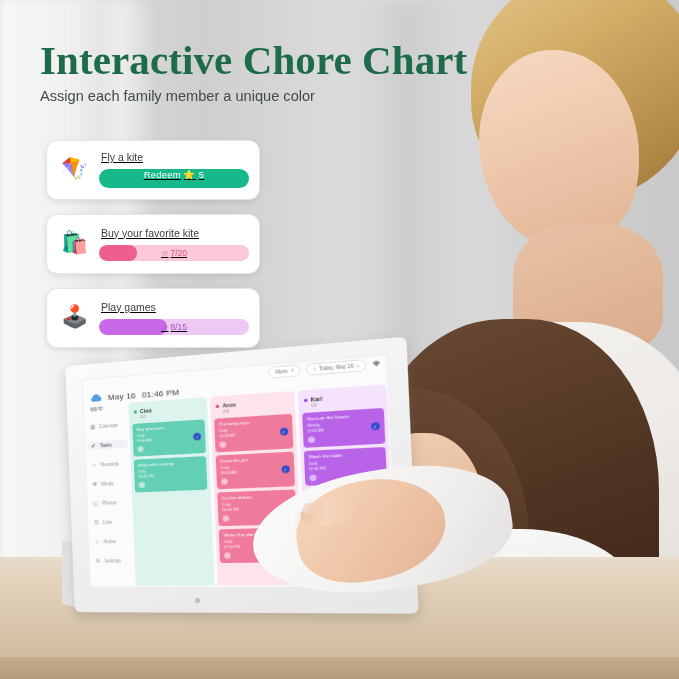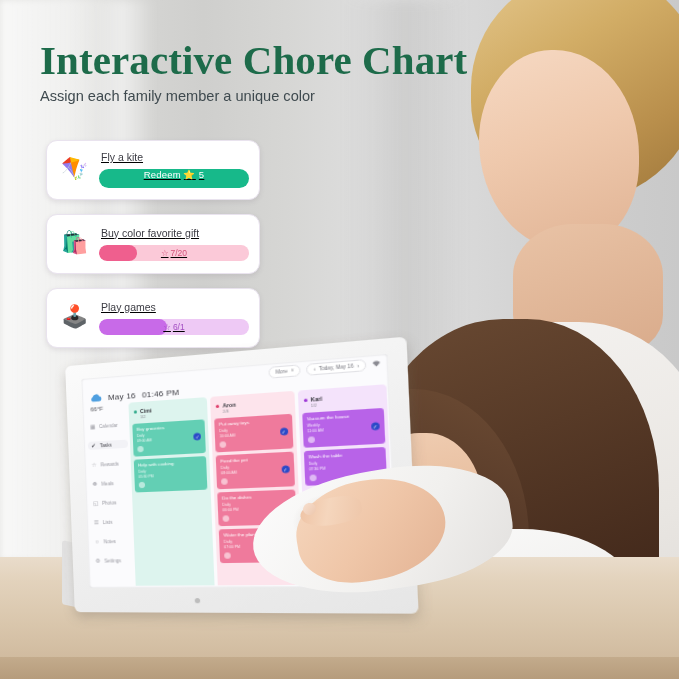--- a/index.html
+++ b/index.html
@@ -356,40 +356,40 @@
         <span>Redeem</span>
         <span>⭐</span>
         <span>5</span>
       </div>
     </div>
   </div>
 
   <div class="chore-card">
     <div class="chore-icon">🛍️</div>
     <div class="chore-body">
-      <div class="chore-title">Buy color favorite gift</div>
+      <div class="chore-title">Buy your favorite kite</div>
       <div class="progress" id="prog1" style="background: rgb(251, 201, 216);">
         <div class="fill" id="fill1" style="background: rgb(239, 95, 142); width: 25%;"></div>
         <div class="lbl" id="lbl1" style="color: rgb(212, 82, 123);">
           <span>☆</span>
           <span>7/20</span>
         </div>
       </div>
     </div>
   </div>
 
   <div class="chore-card">
     <div class="chore-icon">🕹️</div>
     <div class="chore-body">
       <div class="chore-title">Play games</div>
       <div class="progress" id="prog2" style="background: rgb(238, 201, 245);">
         <div class="fill" id="fill2" style="background: rgb(200, 106, 232); width: 45%;"></div>
         <div class="lbl" id="lbl2" style="color: rgb(163, 78, 194);">
           <span>☆</span>
-          <span>6/1</span>
+          <span>8/15</span>
         </div>
       </div>
     </div>
   </div>
 </div>
 
 <div class="tablet">
   <div class="stand"></div>
   <div class="stand-dots">
     <i></i>

